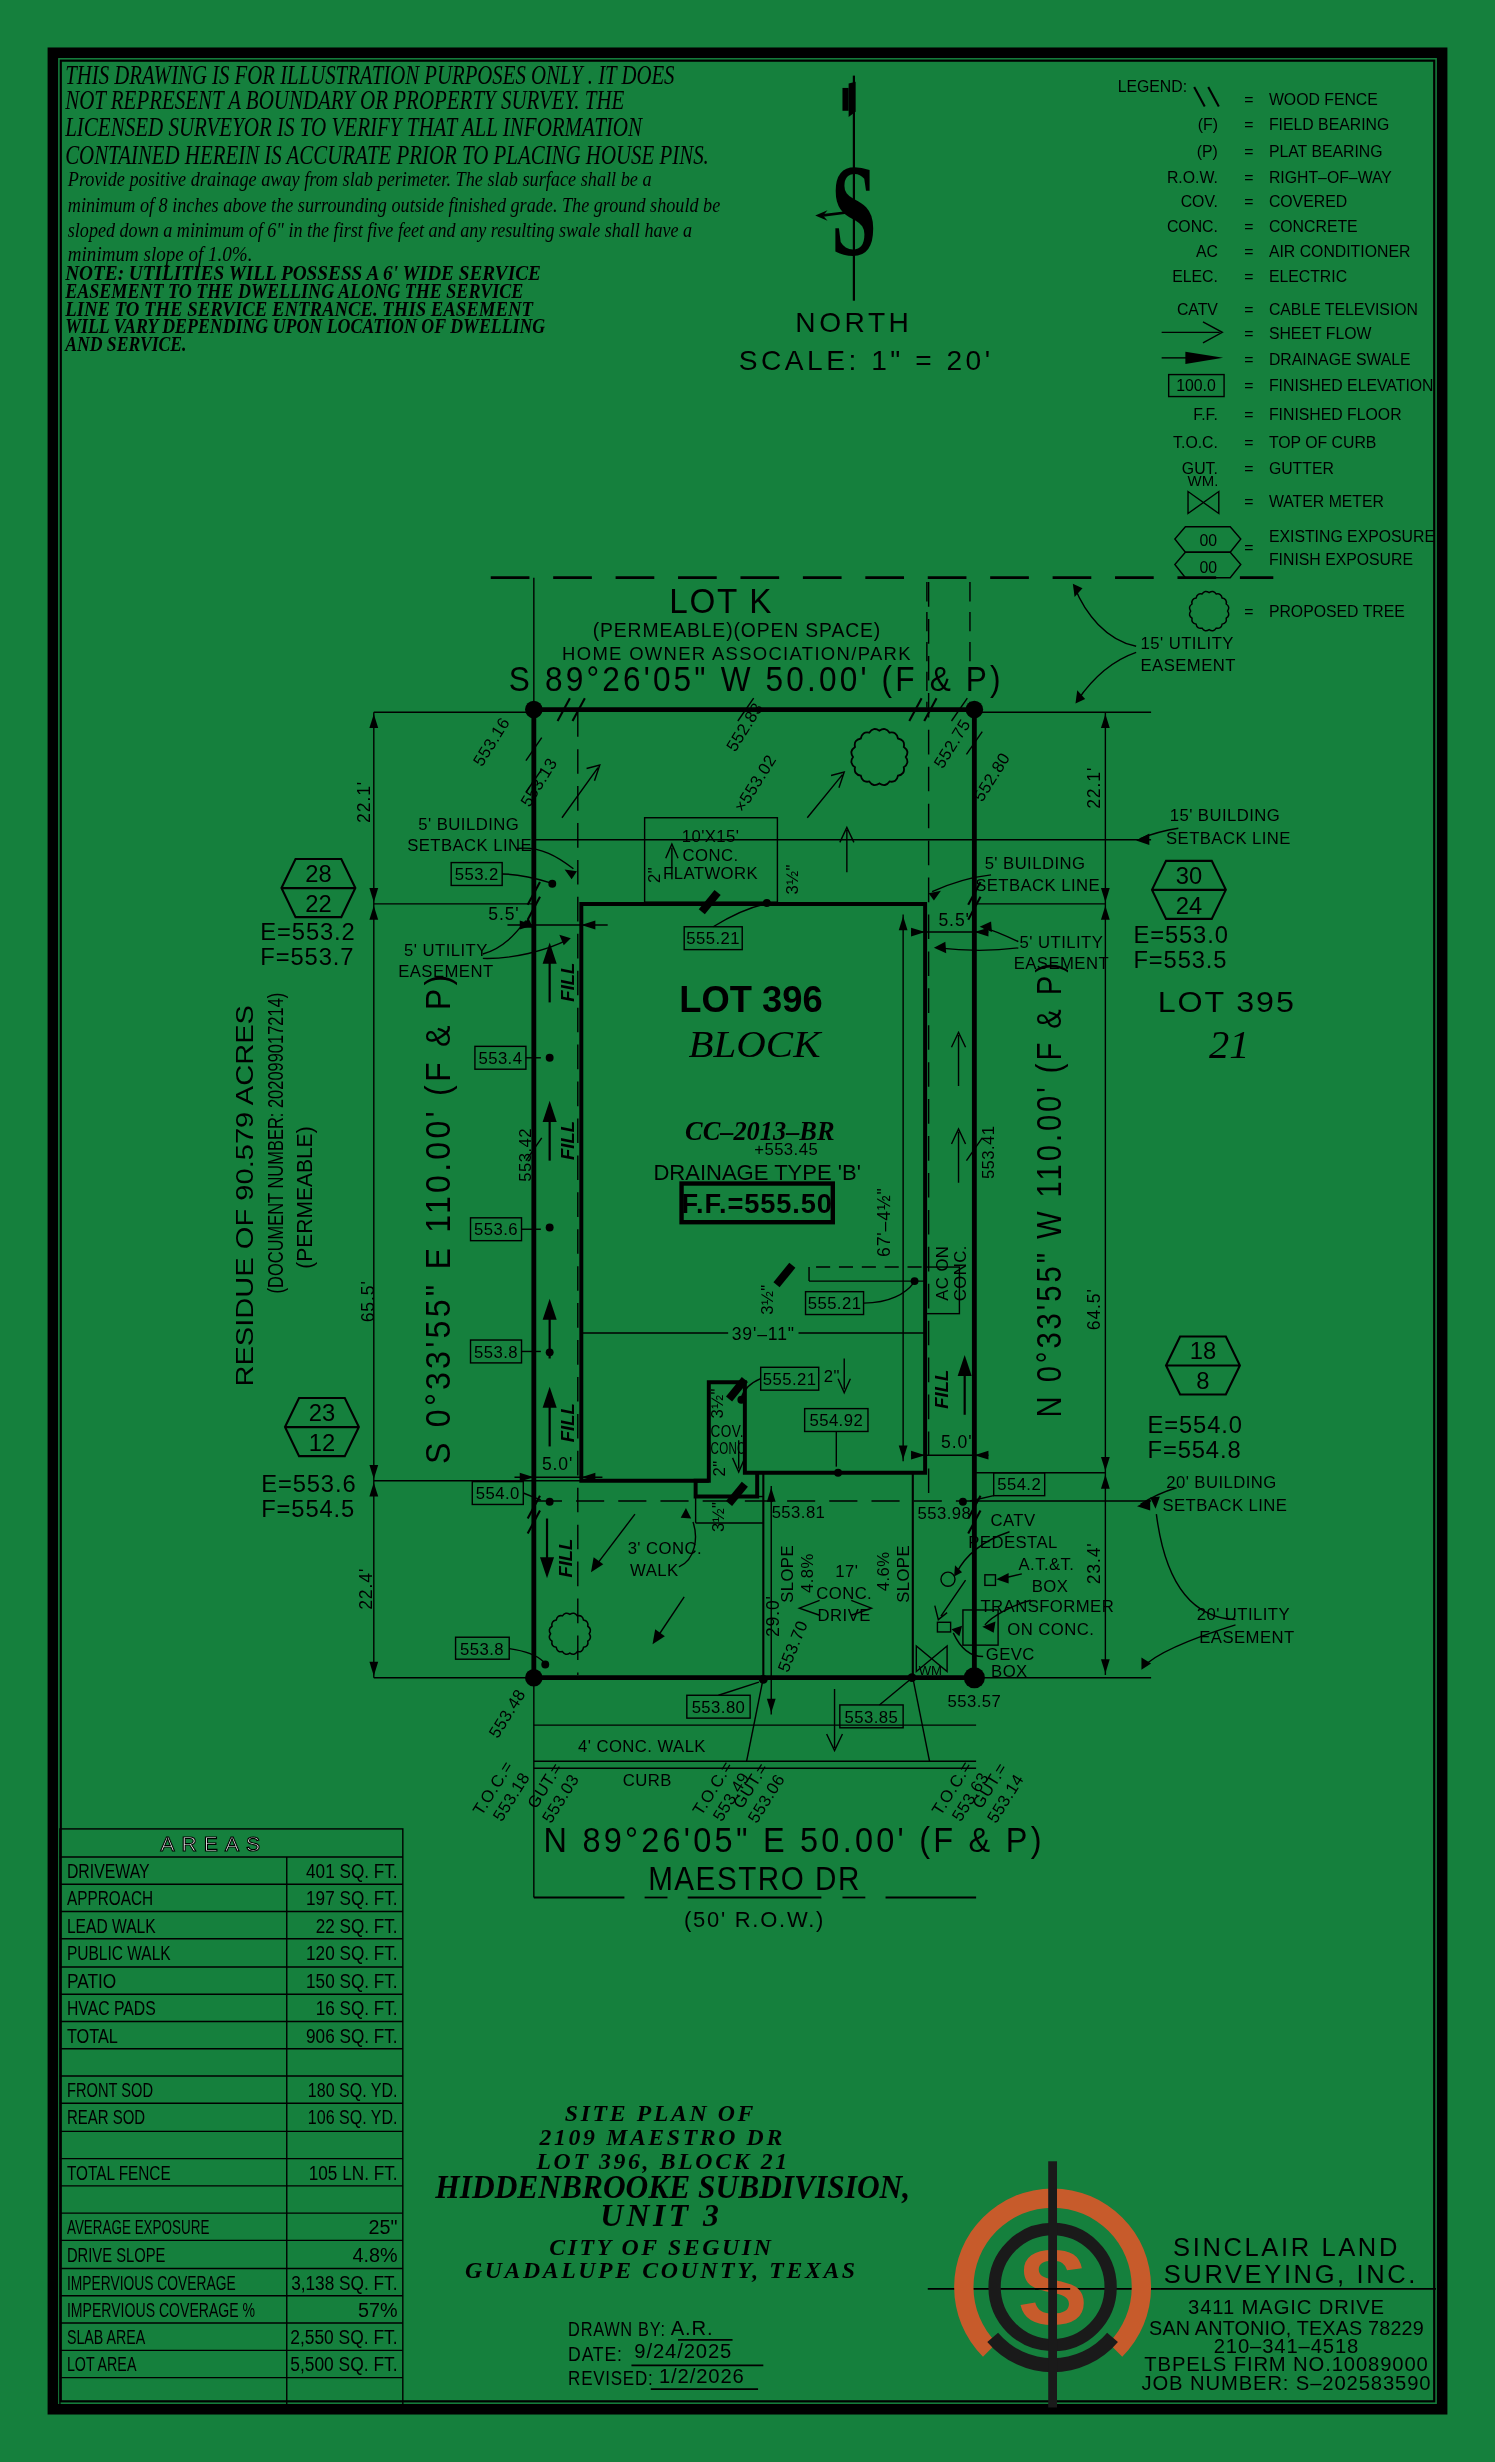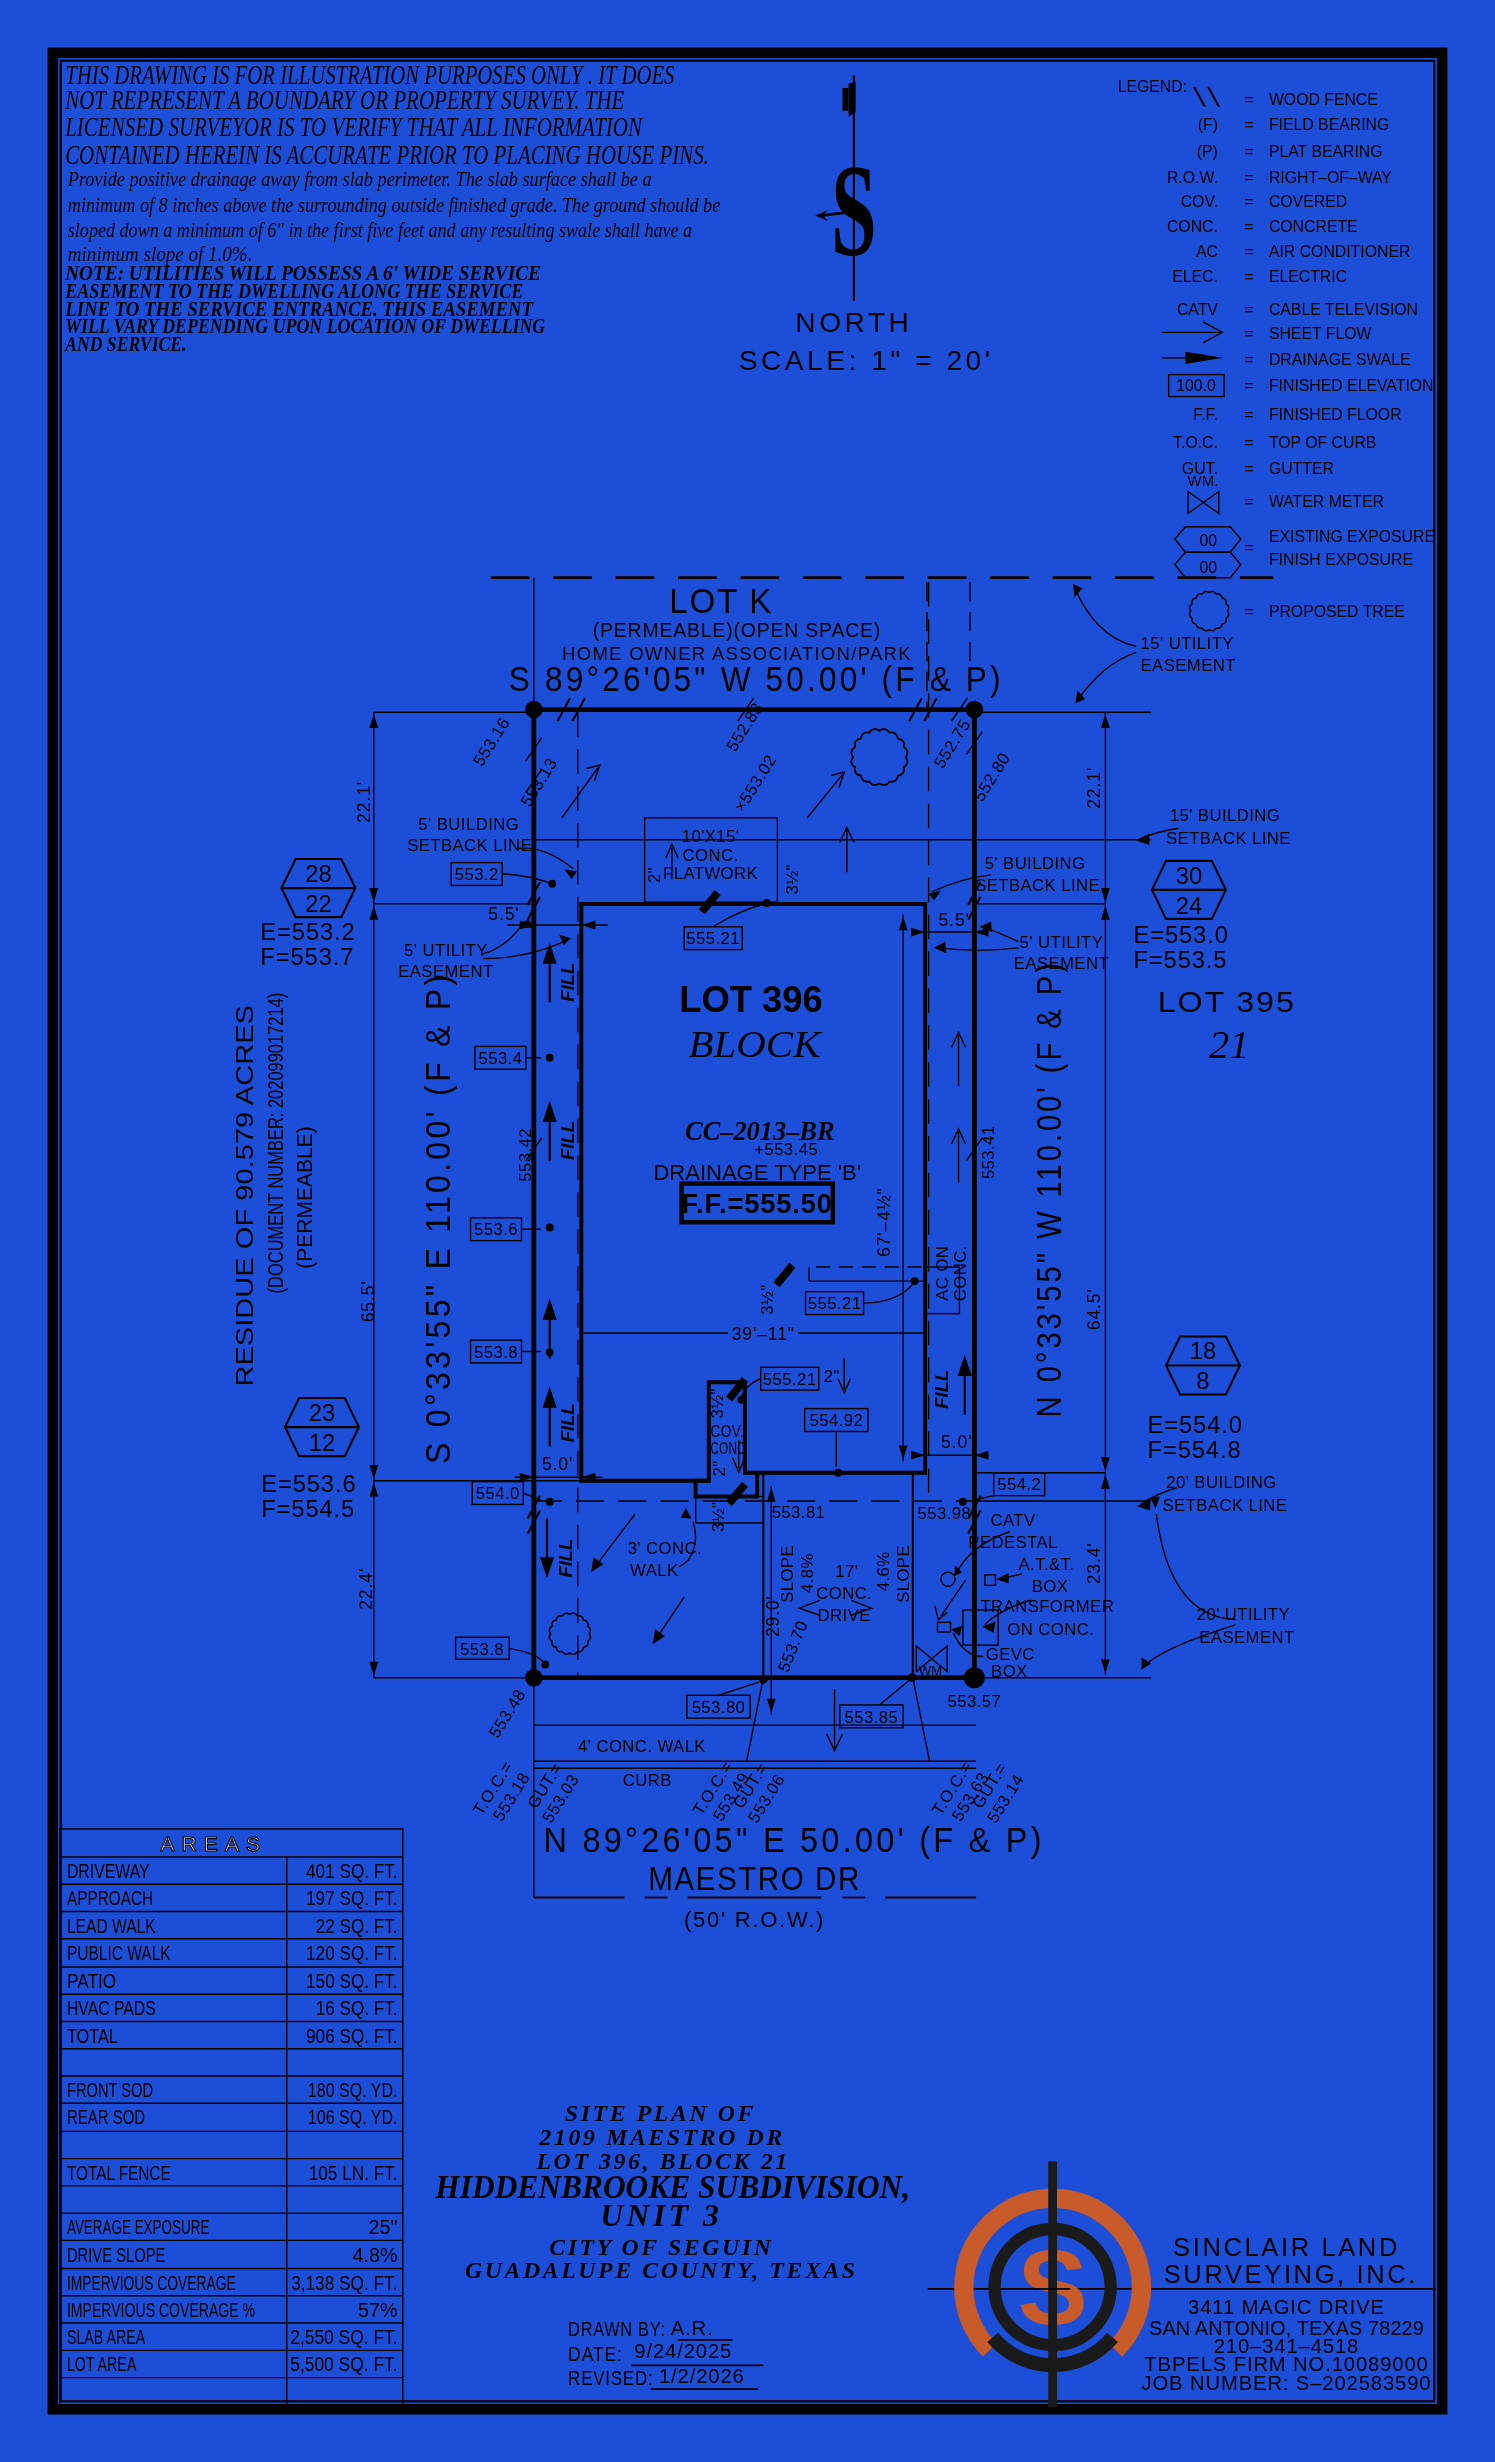--- a/index.html
+++ b/index.html
@@ -1,16 +1,16 @@
 <!DOCTYPE html>
 <html style="font-size:14px"><head>
 <meta charset="utf-8">
 <style>
   html,body{margin:0;padding:0;background:#fff;}
-  #page{position:relative;width:1495px;height:2462px;background:#1d4ed8;overflow:hidden;}
+  #page{position:relative;width:1495px;height:2462px;background:#15803d;overflow:hidden;}
   svg{position:absolute;left:0;top:0;}
   text{fill:#000;}
   .s{font-family:"Liberation Sans",sans-serif;}
   .ser{font-family:"Liberation Serif",serif;}
   .lbl{font-family:"Liberation Sans",sans-serif;font-size:19px;letter-spacing:0.5px;}
   .lbl2{font-family:"Liberation Sans",sans-serif;font-size:20px;letter-spacing:1px;}
   .big{font-family:"Liberation Sans",sans-serif;font-size:40px;letter-spacing:4px;}
   .leg{font-family:"Liberation Sans",sans-serif;font-size:18px;letter-spacing:0px;}
   .tbl{font-family:"Liberation Sans",sans-serif;font-size:22.5px;}
   .thin{stroke:#000;stroke-width:1.6;fill:none;}

